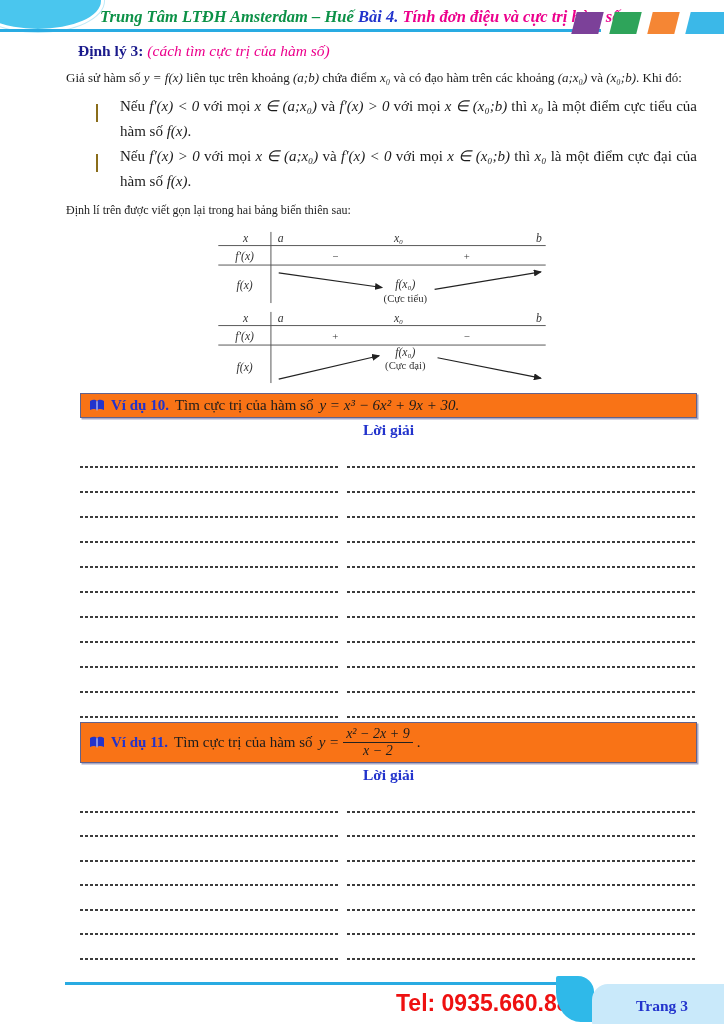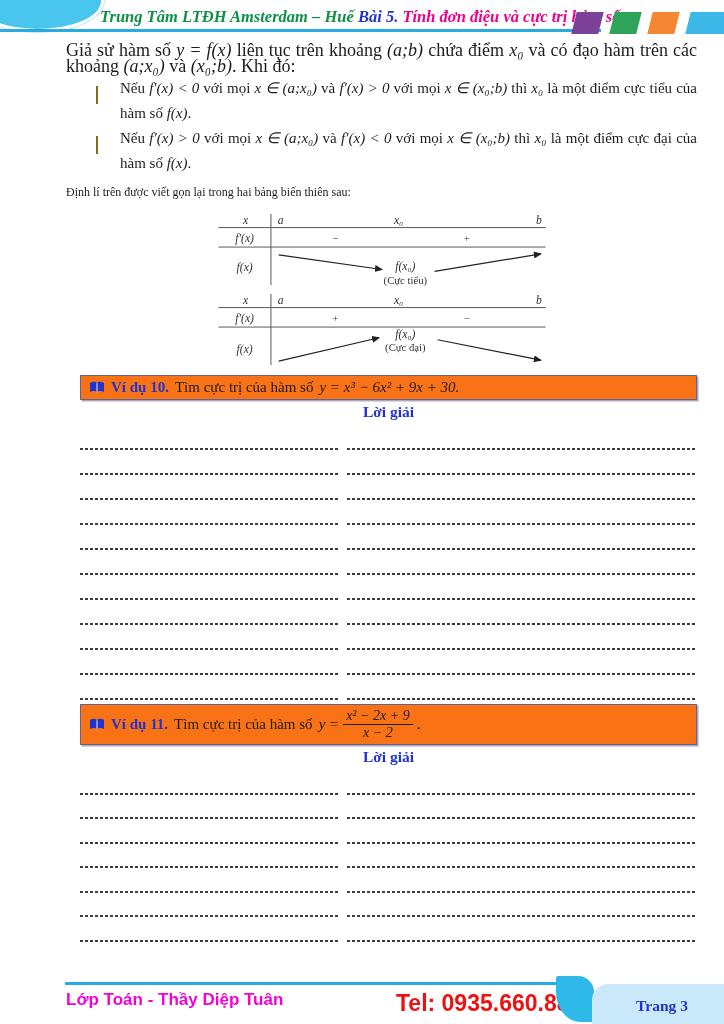--- a/index.html
+++ b/index.html
@@ -25,21 +25,21 @@
   .sq2 { width:27px; background:#2ea45a; }
   .sq3 { width:27px; background:#f58634; }
   .sq4 { width:44px; background:#3bb8e8; }
 
   
   .main { padding:6px 27px 0 66px; }
   .theorem-title-row { padding-left:12px; font-size:15.5px; margin-bottom:4px; }
   .thm-title { color:#1a1a8c; font-weight:bold; }
   .thm-sep { color:#1a1a8c; font-weight:bold; }
   .thm-sub { color:#ec008c; font-style:italic; }
-  .para { font-size:18px; line-height:16px; text-align:justify; }
+  .para { font-size:13px; line-height:28px; text-align:justify; }
   .math { font-style:italic; }
   .bullets { margin:2px 0 4px 30px; }
   .bullet { display:flex; font-size:15px; line-height:25px; }
   .diamond-wrap { flex:0 0 24px; padding-top:7px; }
   .diamond { width:8px; height:8px; transform:rotate(45deg);
              background:linear-gradient(135deg,#f9e489 10%,#caa23a 55%,#6e5513 100%);
              border:1px solid #8a6d1a; }
   .bullet-text { flex:1; text-align:justify; }
   .note { font-size:12px; line-height:25px; margin:2px 0 6px 0; }
 
@@ -99,34 +99,37 @@
     </marker>
   </defs>
 </svg>
 
 <div class="page">
 
   <div class="header">
     <div class="deco-ellipse"></div>
     <div class="header-text">
       <span class="hdr-green">Trung Tâm LTĐH Amsterdam – Huế</span>
-      <span class="hdr-blue">Bài 5.</span>
+      <span class="hdr-blue">Bài 4.</span>
       <span class="hdr-magenta">Tính đơn điệu và cực trị hàm số</span>
     </div>
     <div class="header-underline"></div>
     <div class="deco-squares">
       <div class="sq sq1"></div>
       <div class="sq sq2"></div>
       <div class="sq sq3"></div>
       <div class="sq sq4"></div>
     </div>
   </div>
 
   <div class="main">
 
+    <div class="theorem-title-row">
+      <span class="thm-title">Định lý 3</span><span class="thm-sep">: </span><span class="thm-sub">(cách tìm cực trị của hàm số)</span>
+    </div>
 
     <div class="para"><span>Giả sử hàm số </span><span class="math">y = f(x)</span><span> liên tục trên khoảng </span><span class="math">(a;b)</span><span> chứa điểm </span><span class="math">x₀</span><span> và có đạo hàm trên các khoảng </span><span class="math">(a;x₀)</span><span> và </span><span class="math">(x₀;b)</span><span>. Khi đó:</span></div>
 
     <div class="bullets">
       <div class="bullet">
         <span class="diamond-wrap"><span class="diamond"></span></span>
         <span class="bullet-text"><span>Nếu </span><span class="math">f′(x) &lt; 0</span><span> với mọi </span><span class="math">x ∈ (a;x₀)</span><span> và </span><span class="math">f′(x) &gt; 0</span><span> với mọi </span><span class="math">x ∈ (x₀;b)</span><span> thì </span><span class="math">x₀</span><span> là một điểm cực tiểu của hàm số </span><span class="math">f(x)</span><span>.</span></span>
       </div>
       <div class="bullet">
         <span class="diamond-wrap"><span class="diamond"></span></span>
@@ -282,21 +285,20 @@
           <span class="ans-seg ans-left"></span>
           <span class="ans-seg ans-right"></span>
         </div>
         </div>
 
     </div>
   </div>
 
   <div class="footer">
     <div class="footer-divider"></div>
-    <div class="footer-class">Lớp Toán - Thầy Diệp Tuân</div>
     <div class="footer-tel">Tel: 0935.660.880</div>
     <div class="footer-ribbon"></div>
     <div class="page-badge">
       <span>Trang 3</span>
     </div>
   </div>
 
 </div>
 
 </body></html>

